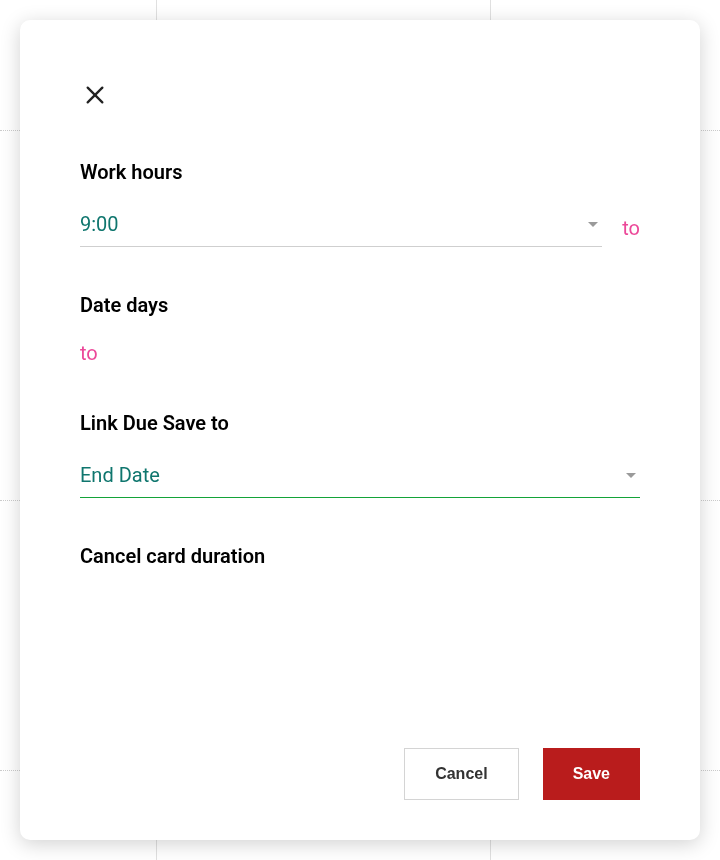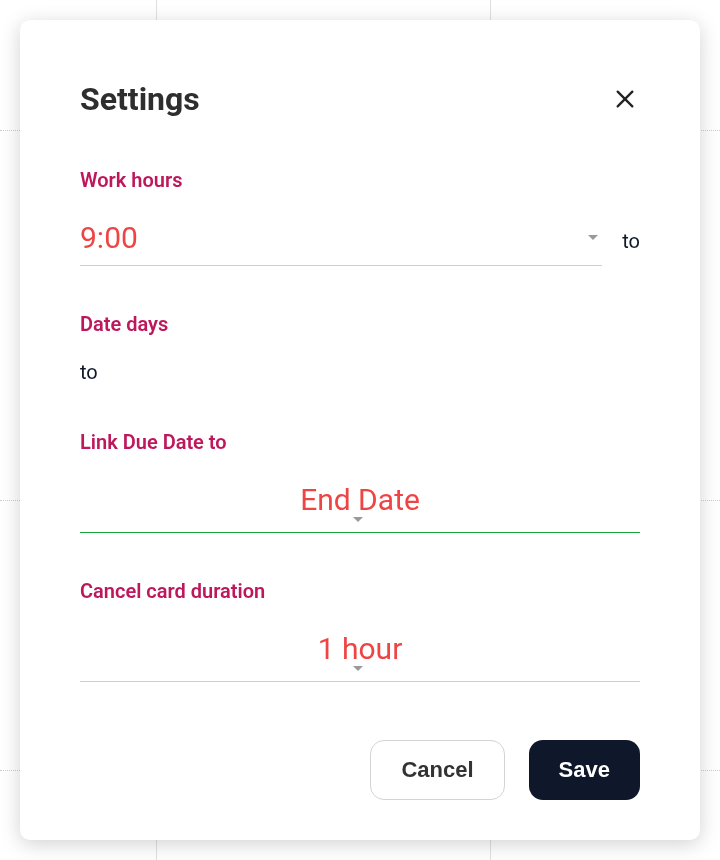--- a/index.html
+++ b/index.html
@@ -84,98 +84,96 @@
     .close-btn svg {
       width: 22px;
       height: 22px;
     }
     .field-group {
       margin-bottom: 46px;
     }
     .field-label {
       font-size: 20px;
       font-weight: 600;
-      color: #be185d;
+      color: #000000;
       margin-bottom: 22px;
     }
     .range-row {
       display: flex;
       align-items: center;
       gap: 20px;
     }
     .range-row .to {
       font-size: 20px;
-      color: #0f172a;
+      color: #ec4899;
       padding-top: 2px;
     }
     .select {
       flex: 1;
       position: relative;
       border-bottom: 1px solid #cfcfcf;
       padding: 6px 0 10px 0;
       display: flex;
       justify-content: space-between;
       align-items: center;
       cursor: pointer;
     }
     .select.accent {
       border-bottom: 1.5px solid #13a338;
     }
     .select-value {
-      font-size: 30px;
-      color: #ef4444;
+      font-size: 20px;
+      color: #0f766e;
     }
     .caret {
       width: 0;
       height: 0;
       border-left: 5px solid transparent;
       border-right: 5px solid transparent;
       border-top: 5px solid #9a9a9a;
       margin-right: 4px;
     }
     .single-select {
       width: 100%;
-      flex-direction: column;
     }
     .modal-footer {
       margin-top: auto;
       display: flex;
       justify-content: flex-end;
       gap: 24px;
     }
     .btn {
-      font-size: 22px;
+      font-size: 16px;
       font-weight: 600;
       padding: 16px 30px;
-      border-radius: 14px;
+      border-radius: 0;
       cursor: pointer;
       border: none;
     }
     .btn-cancel {
       background: #fff;
       color: #333;
       border: 1px solid #d4d4d4;
     }
     .btn-save {
-      background: #0f172a;
+      background: #b91c1c;
       color: #fff;
     }
   </style>
 </head>
 <body>
 
 <div class="bg-grid">
   <div class="hline" style="top:130px"></div>
   <div class="hline" style="top:500px"></div>
   <div class="hline" style="top:770px"></div>
 </div>
 
 <div class="modal">
   <div class="modal-header">
-    <h1 class="modal-title">Settings</h1>
     <button class="close-btn">
       <svg viewBox="0 0 24 24" fill="none" stroke="#222" stroke-width="2.5" stroke-linecap="round">
         <line x1="4" y1="4" x2="20" y2="20"></line>
         <line x1="20" y1="4" x2="4" y2="20"></line>
       </svg>
     </button>
   </div>
 
   <div class="field-group">
     <div class="field-label">Work hours</div>
@@ -189,32 +187,28 @@
   </div>
 
   <div class="field-group">
     <div class="field-label">Date days</div>
     <div class="range-row">
       <span class="to">to</span>
     </div>
   </div>
 
   <div class="field-group">
-    <div class="field-label">Link Due Date to</div>
+    <div class="field-label">Link Due Save to</div>
     <div class="select single-select accent">
       <span class="select-value">End Date</span>
       <span class="caret"></span>
     </div>
   </div>
 
   <div class="field-group">
     <div class="field-label">Cancel card duration</div>
-    <div class="select single-select">
-      <span class="select-value">1 hour</span>
-      <span class="caret"></span>
-    </div>
   </div>
 
   <div class="modal-footer">
     <button class="btn btn-cancel">Cancel</button>
     <button class="btn btn-save">Save</button>
   </div>
 </div>
 
 </body></html>

